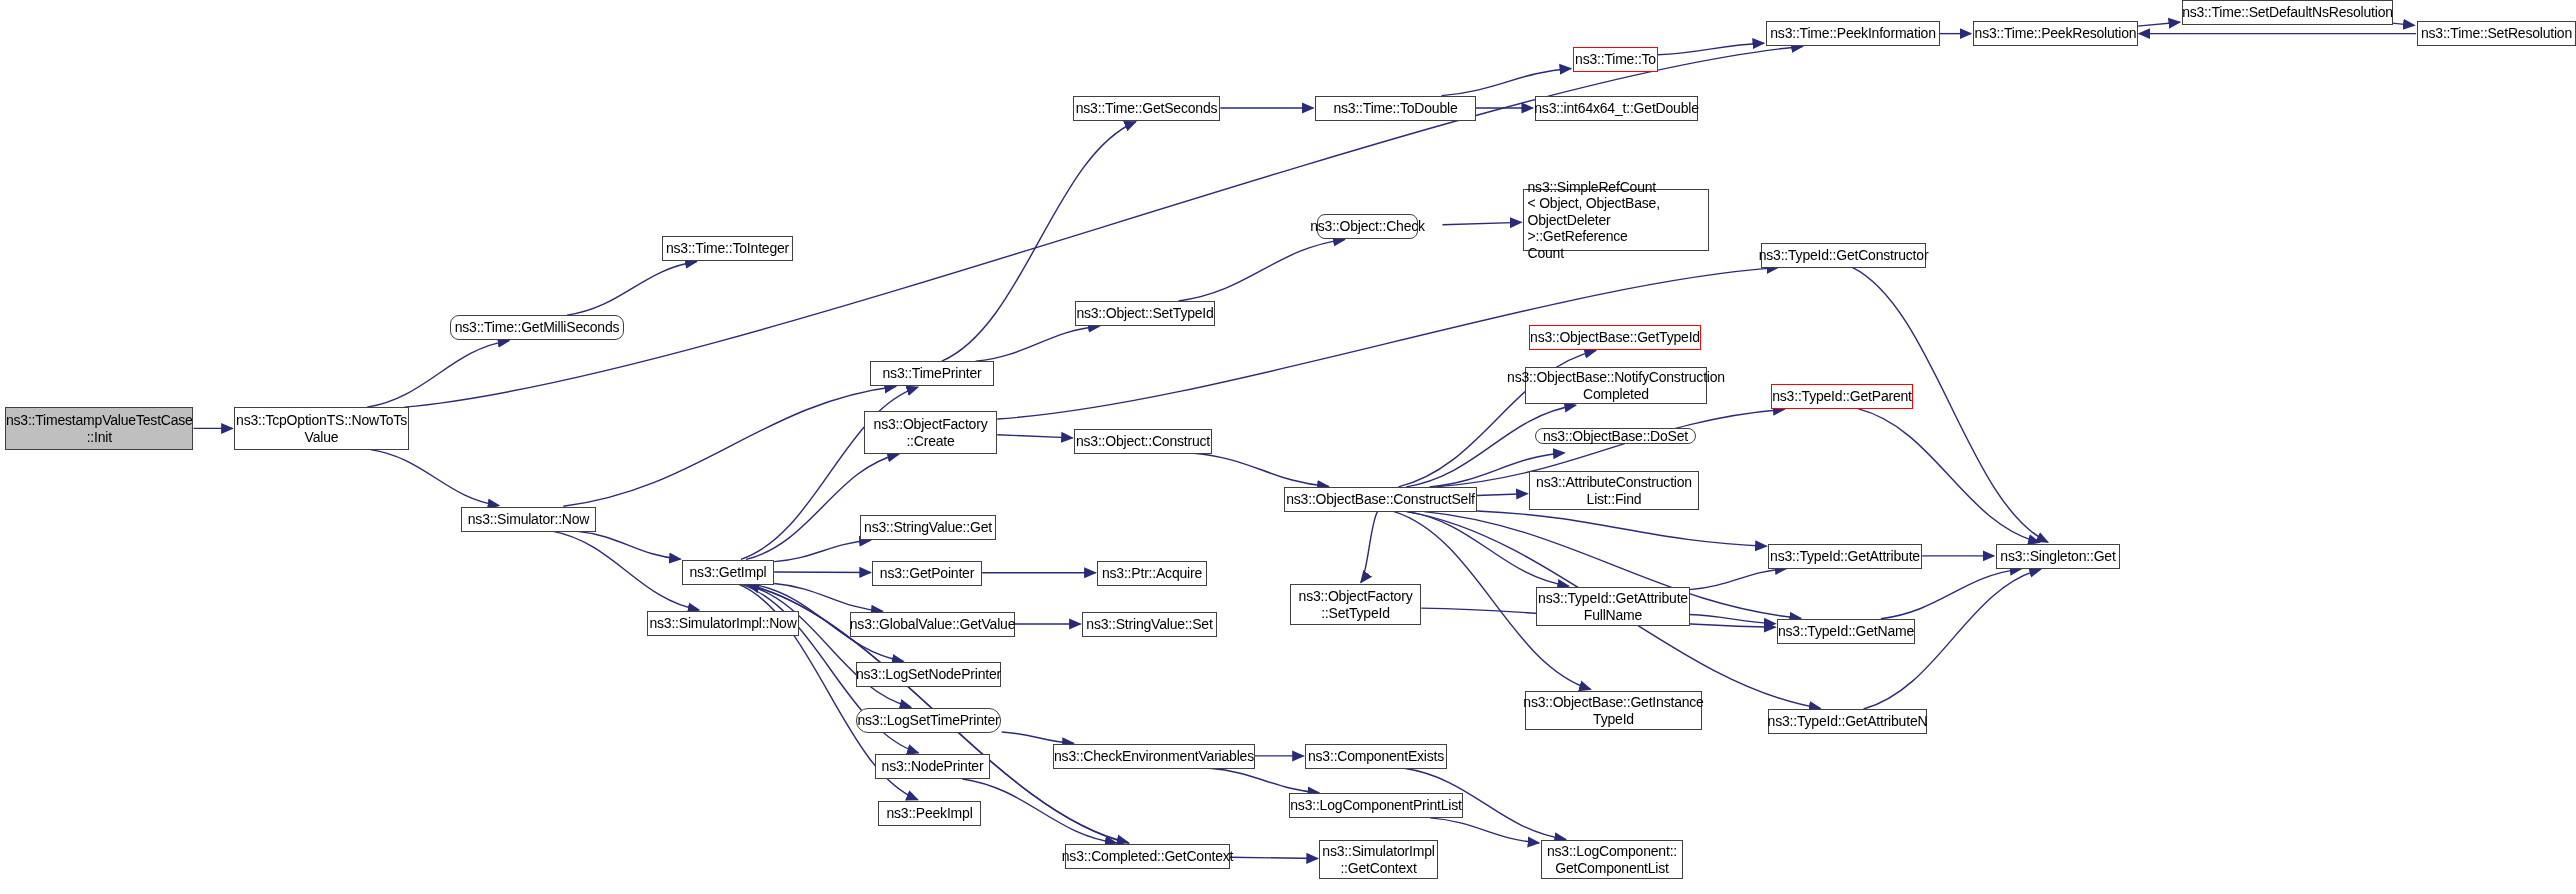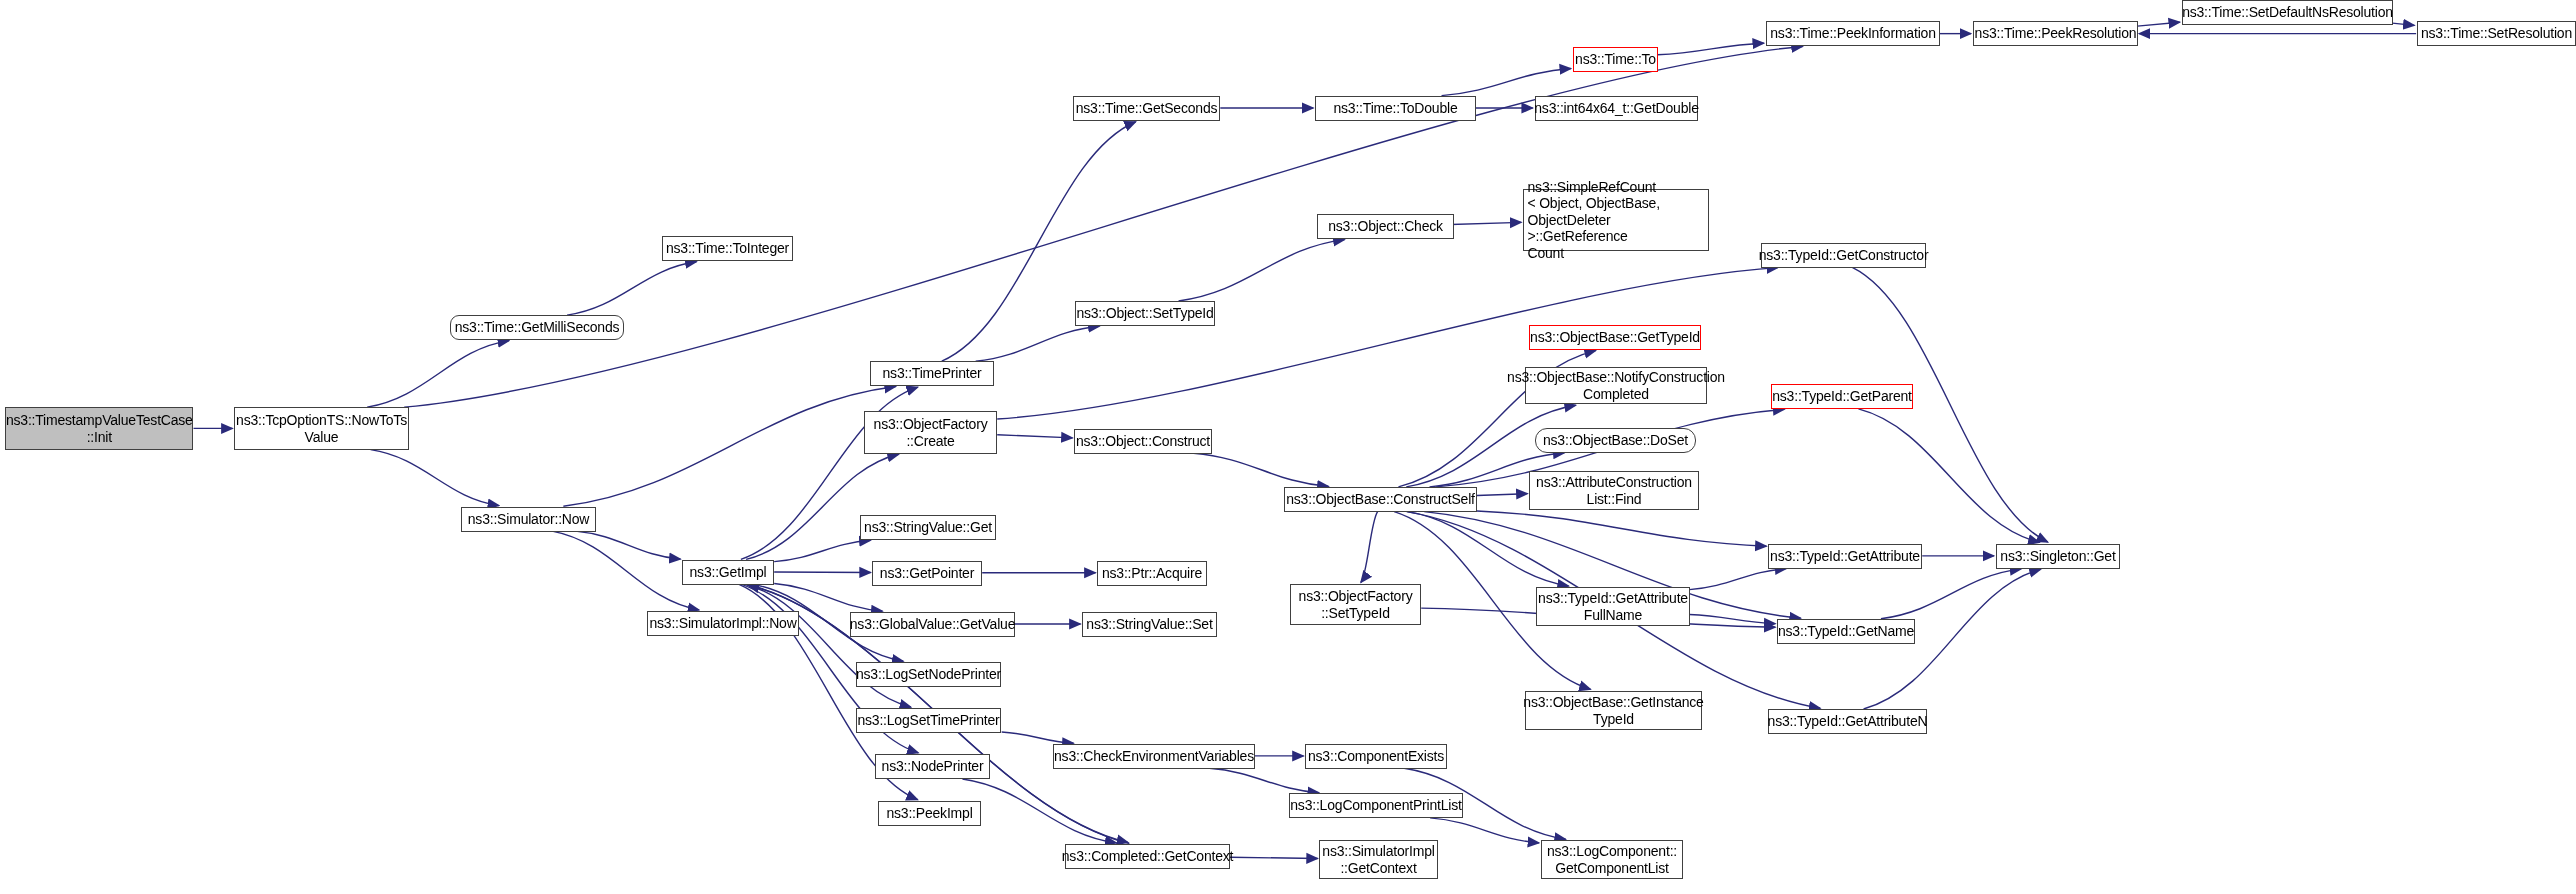--- a/index.html
+++ b/index.html
@@ -114,53 +114,53 @@
       <div class="node" style="left: 682px; top: 560px; width: 92px; height: 25px;"><span class="lbl">ns3::GetImpl</span></div>
       <div class="node" style="left: 647px; top: 611px; width: 152px; height: 25px;"><span class="lbl">ns3::SimulatorImpl::Now</span></div>
       <div class="node" style="left: 1073px; top: 96px; width: 147px; height: 25px;"><span class="lbl">ns3::Time::GetSeconds</span></div>
       <div class="node" style="left: 1315px; top: 96px; width: 161px; height: 25px;"><span class="lbl">ns3::Time::ToDouble</span></div>
       <div class="node red" style="left: 1573px; top: 47px; width: 85px; height: 25px;"><span class="lbl">ns3::Time::To</span></div>
       <div class="node" style="left: 1535px; top: 96px; width: 163px; height: 25px;"><span class="lbl">ns3::int64x64_t::GetDouble</span></div>
       <div class="node" style="left: 1766px; top: 21px; width: 174px; height: 25px;"><span class="lbl">ns3::Time::PeekInformation</span></div>
       <div class="node" style="left: 1973px; top: 21px; width: 165px; height: 25px;"><span class="lbl">ns3::Time::PeekResolution</span></div>
       <div class="node" style="left: 2182px; top: 0px; width: 211px; height: 25px;"><span class="lbl">ns3::Time::SetDefaultNsResolution</span></div>
       <div class="node" style="left: 2417px; top: 21px; width: 159px; height: 25px;"><span class="lbl">ns3::Time::SetResolution</span></div>
-      <div class="node" style="left: 1317px; top: 214px; width: 137px; height: 25px;"><span class="lbl">ns3::Object::Check</span></div>
+      <div class="node" style="left: 1317px; top: 214px; width: 101px; height: 25px; border-radius: 8px;"><span class="lbl">ns3::Object::Check</span></div>
       <div class="node" style="left: 1523px; top: 189px; width: 186px; height: 62px; justify-content: flex-end; text-align: left;"><span class="lbl">ns3::SimpleRefCount
 &lt; Object, ObjectBase,
 ObjectDeleter &gt;::GetReference
 Count</span></div>
       <div class="node" style="left: 1075px; top: 301px; width: 140px; height: 25px;"><span class="lbl">ns3::Object::SetTypeId</span></div>
       <div class="node" style="left: 1074px; top: 429px; width: 138px; height: 25px;"><span class="lbl">ns3::Object::Construct</span></div>
       <div class="node" style="left: 1284px; top: 487px; width: 193px; height: 25px;"><span class="lbl">ns3::ObjectBase::ConstructSelf</span></div>
       <div class="node red" style="left: 1529px; top: 325px; width: 172px; height: 25px;"><span class="lbl">ns3::ObjectBase::GetTypeId</span></div>
       <div class="node" style="left: 1525px; top: 367px; width: 182px; height: 37px;"><span class="lbl">ns3::ObjectBase::NotifyConstruction
 Completed</span></div>
-      <div class="node" style="left: 1535px; top: 428px; width: 161px; height: 25px; border-radius: 12px;"><span class="lbl">ns3::ObjectBase::DoSet</span></div>
+      <div class="node" style="left: 1535px; top: 428px; width: 161px; height: 16px; border-radius: 12px;"><span class="lbl">ns3::ObjectBase::DoSet</span></div>
       <div class="node" style="left: 1529px; top: 471px; width: 170px; height: 39px;"><span class="lbl">ns3::AttributeConstruction
 List::Find</span></div>
       <div class="node" style="left: 1290px; top: 584px; width: 131px; height: 41px;"><span class="lbl">ns3::ObjectFactory
 ::SetTypeId</span></div>
       <div class="node" style="left: 1536px; top: 587px; width: 154px; height: 39px;"><span class="lbl">ns3::TypeId::GetAttribute
 FullName</span></div>
       <div class="node" style="left: 1525px; top: 691px; width: 177px; height: 39px;"><span class="lbl">ns3::ObjectBase::GetInstance
 TypeId</span></div>
       <div class="node" style="left: 1761px; top: 243px; width: 165px; height: 25px;"><span class="lbl">ns3::TypeId::GetConstructor</span></div>
       <div class="node red" style="left: 1771px; top: 384px; width: 142px; height: 25px;"><span class="lbl">ns3::TypeId::GetParent</span></div>
       <div class="node" style="left: 1768px; top: 544px; width: 154px; height: 25px;"><span class="lbl">ns3::TypeId::GetAttribute</span></div>
       <div class="node" style="left: 1777px; top: 619px; width: 138px; height: 25px;"><span class="lbl">ns3::TypeId::GetName</span></div>
       <div class="node" style="left: 1768px; top: 709px; width: 159px; height: 25px;"><span class="lbl">ns3::TypeId::GetAttributeN</span></div>
       <div class="node" style="left: 1996px; top: 544px; width: 124px; height: 25px;"><span class="lbl">ns3::Singleton::Get</span></div>
       <div class="node" style="left: 860px; top: 515px; width: 136px; height: 25px;"><span class="lbl">ns3::StringValue::Get</span></div>
       <div class="node" style="left: 872px; top: 561px; width: 110px; height: 25px;"><span class="lbl">ns3::GetPointer</span></div>
       <div class="node" style="left: 1097px; top: 561px; width: 110px; height: 25px;"><span class="lbl">ns3::Ptr::Acquire</span></div>
       <div class="node" style="left: 850px; top: 612px; width: 165px; height: 25px;"><span class="lbl">ns3::GlobalValue::GetValue</span></div>
       <div class="node" style="left: 1082px; top: 612px; width: 135px; height: 25px;"><span class="lbl">ns3::StringValue::Set</span></div>
       <div class="node" style="left: 856px; top: 662px; width: 145px; height: 25px;"><span class="lbl">ns3::LogSetNodePrinter</span></div>
-      <div class="node" style="left: 856px; top: 708px; width: 145px; height: 25px;"><span class="lbl">ns3::LogSetTimePrinter</span></div>
+      <div class="node" style="left: 856px; top: 708px; width: 145px; height: 25px; border-radius: 12px;"><span class="lbl">ns3::LogSetTimePrinter</span></div>
       <div class="node" style="left: 875px; top: 754px; width: 115px; height: 25px;"><span class="lbl">ns3::NodePrinter</span></div>
       <div class="node" style="left: 878px; top: 801px; width: 103px; height: 25px;"><span class="lbl">ns3::PeekImpl</span></div>
       <div class="node" style="left: 1053px; top: 744px; width: 202px; height: 25px;"><span class="lbl">ns3::CheckEnvironmentVariables</span></div>
       <div class="node" style="left: 1305px; top: 744px; width: 142px; height: 25px;"><span class="lbl">ns3::ComponentExists</span></div>
       <div class="node" style="left: 1289px; top: 793px; width: 174px; height: 25px;"><span class="lbl">ns3::LogComponentPrintList</span></div>
       <div class="node" style="left: 1065px; top: 844px; width: 165px; height: 25px;"><span class="lbl">ns3::Completed::GetContext</span></div>
       <div class="node" style="left: 1319px; top: 840px; width: 119px; height: 39px;"><span class="lbl">ns3::SimulatorImpl
 ::GetContext</span></div>
       <div class="node" style="left: 1541px; top: 840px; width: 142px; height: 39px;"><span class="lbl">ns3::LogComponent::
 GetComponentList</span></div>

